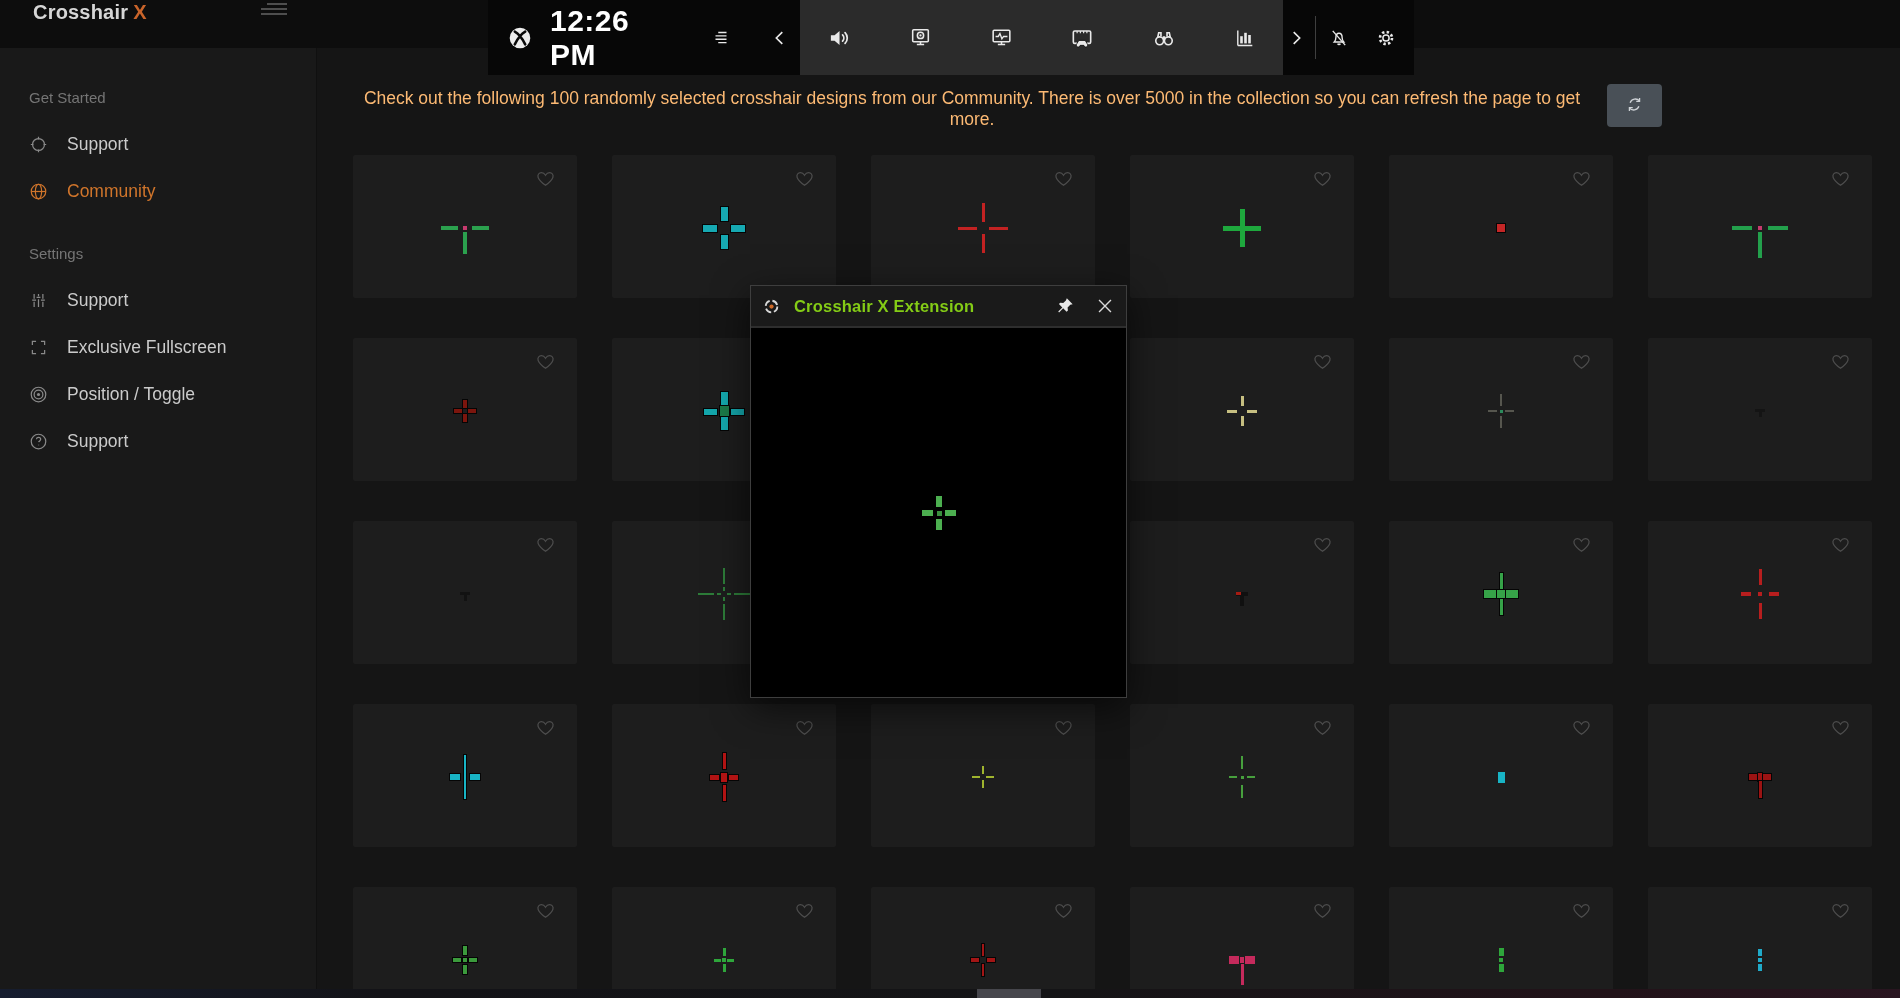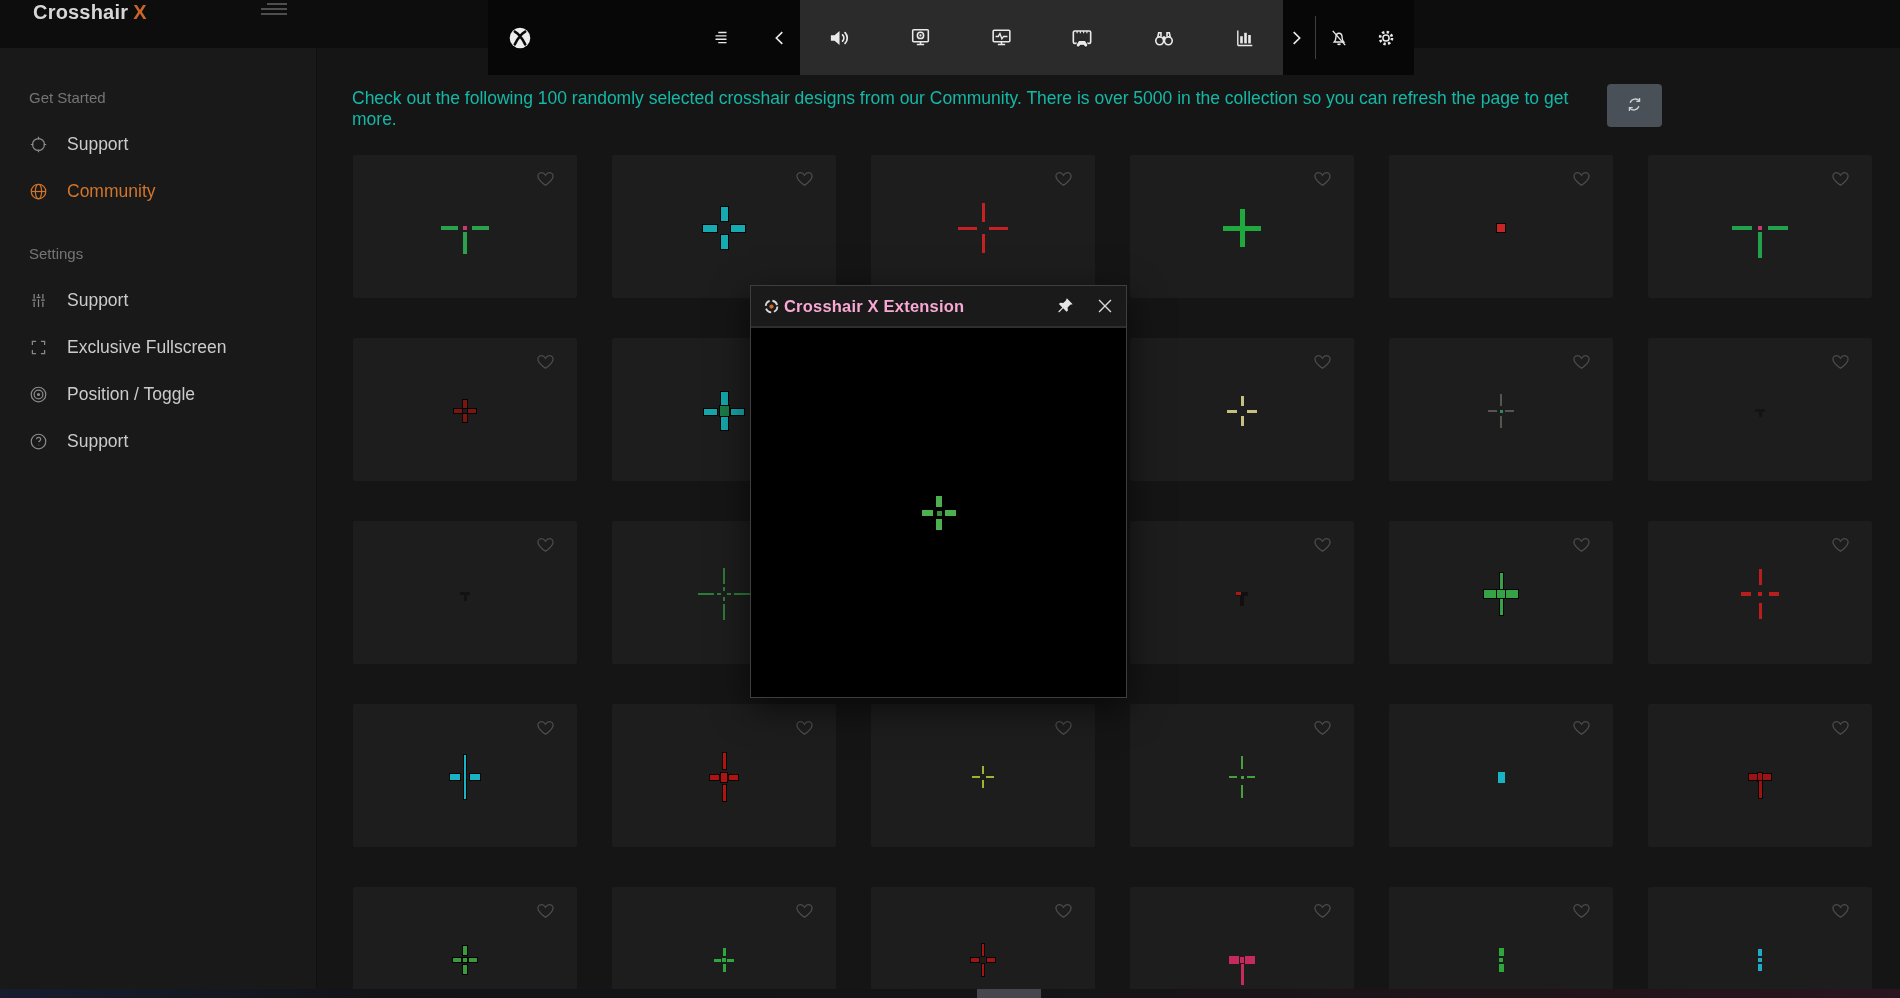--- a/index.html
+++ b/index.html
@@ -25,37 +25,37 @@
   .gamebar{position:absolute;left:488px;top:0;width:926px;height:75px;background:#070707;z-index:30;color:#e9e9e9;}
   .gb-abs{position:absolute;top:50%;transform:translateY(-50%);display:inline-flex;}
   .gb-time{position:absolute;left:62px;top:0;width:134px;height:75px;display:flex;align-items:center;justify-content:center;
            font-size:30px;font-weight:700;color:#ffffff;letter-spacing:.5px;}
   .gb-mid{position:absolute;left:312px;top:0;width:483px;height:75px;background:#2b2b2b;
           display:flex;align-items:center;justify-content:space-between;padding:0 26px;box-sizing:border-box;}
   .gb-mid span{display:inline-flex;cursor:pointer;}
   .gb-sep{position:absolute;left:827px;top:16px;width:1px;height:43px;background:#3f3f3f;}
   .gbi{cursor:pointer;}
   
-  .desc{position:absolute;left:352px;top:88px;width:1240px;font-size:17.5px;color:#14b8a6;z-index:3;}
+  .desc{position:absolute;left:352px;top:88px;width:1240px;font-size:17.5px;color:#fdba74;z-index:3;text-align:center;}
   .refresh-btn{position:absolute;left:1607px;top:84px;width:55px;height:43px;background:#495057;border:none;border-radius:4px;
                display:flex;align-items:center;justify-content:center;color:#ced2d6;cursor:pointer;z-index:3;}
   
   .grid{position:absolute;left:353px;top:155px;display:grid;grid-template-columns:repeat(6,224px);
         column-gap:35px;row-gap:40px;z-index:2;}
   .card{position:relative;width:224px;height:143px;background:#1d1d1d;border-radius:2px;}
   .heart{position:absolute;right:21px;top:13px;width:21px;height:21px;cursor:pointer;}
   .seg{position:absolute;}
   .ol{box-shadow:0 0 0 1px #050505;}
   
   .popup{position:absolute;left:750px;top:285px;width:377px;height:413px;z-index:20;
          border:1px solid #3e3e3e;box-sizing:border-box;box-shadow:0 10px 34px rgba(0,0,0,.6);background:#000;}
   .popup-titlebar{position:relative;height:40px;background:#1a1a1a;border-bottom:2px solid #2e2e2e;
                   display:flex;align-items:center;}
   .popup-appicon{margin-left:12px;display:inline-flex;}
-  .popup-title{margin-left:4px;font-size:16.5px;font-weight:700;color:#f9a8d4;letter-spacing:.2px;}
+  .popup-title{margin-left:14px;font-size:16.5px;font-weight:700;color:#84cc16;letter-spacing:.2px;}
   .popup-pin{position:absolute;left:304px;top:10px;width:20px;height:20px;cursor:pointer;display:inline-flex;}
   .popup-close{position:absolute;left:343px;top:9px;width:22px;height:22px;cursor:pointer;display:inline-flex;}
   .popup-body{position:relative;width:100%;height:369px;background:#000;}
   
   .bottombar{position:absolute;left:0;right:0;bottom:0;height:9px;z-index:40;
              background:linear-gradient(90deg,#161d2f 0%,#131317 20%,#141416 55%,#221319 85%,#291520 100%);}
   .bottombar .thumb{position:absolute;left:977px;top:0;width:64px;height:9px;background:#46464c;cursor:pointer;}
 </style>
 </head>
 <body>
@@ -395,20 +395,21 @@
       <span class="heart" style="color: rgb(77, 77, 77);"><svg viewBox="0 0 24 24" width="21" height="21" fill="none" stroke="currentColor" stroke-width="1.4">
           <path d="M12 19.8C8.2 17 4.6 13.7 3.6 10.8c-1-3 1-5.6 3.8-5.6 1.9 0 3.4 1.1 4.6 3.1 1.2-2 2.7-3.1 4.6-3.1 2.8 0 4.8 2.6 3.8 5.6-1 2.9-4.6 6.2-8.4 9z"></path>
         </svg></span>
       <div class="seg" style="left: calc(50% - 2px); top: calc(51% - 11px); width: 4px; height: 7px; background: rgb(32, 170, 201);"></div>
       <div class="seg" style="left: calc(50% - 2px); top: calc(51% + 4px); width: 4px; height: 7px; background: rgb(32, 170, 201);"></div>
       <div class="seg" style="left: calc(50% - 2px); top: calc(51% - 2px); width: 4px; height: 4px; background: rgb(32, 170, 201);"></div>
     </div>
   </div>
 
 <div class="gamebar">
+  <div class="gb-time">12:26 PM</div>
   <div class="gb-mid">
       <span>
         <svg viewBox="0 0 24 24" width="26" height="26">
           <path d="M4.5 9.5v5h3.4l4.6 4V5.5l-4.6 4z" fill="currentColor"></path>
           <path d="M15.3 9.2a4 4 0 010 5.6M17.6 7a7.2 7.2 0 010 10" stroke="currentColor" stroke-width="1.6" fill="none" stroke-linecap="round"></path>
         </svg>
       </span>
       <span>
         <svg viewBox="0 0 24 24" width="25" height="25" fill="none" stroke="currentColor" stroke-width="1.5">
           <rect x="4.5" y="4.5" width="15" height="11.5" rx="1"></rect>

